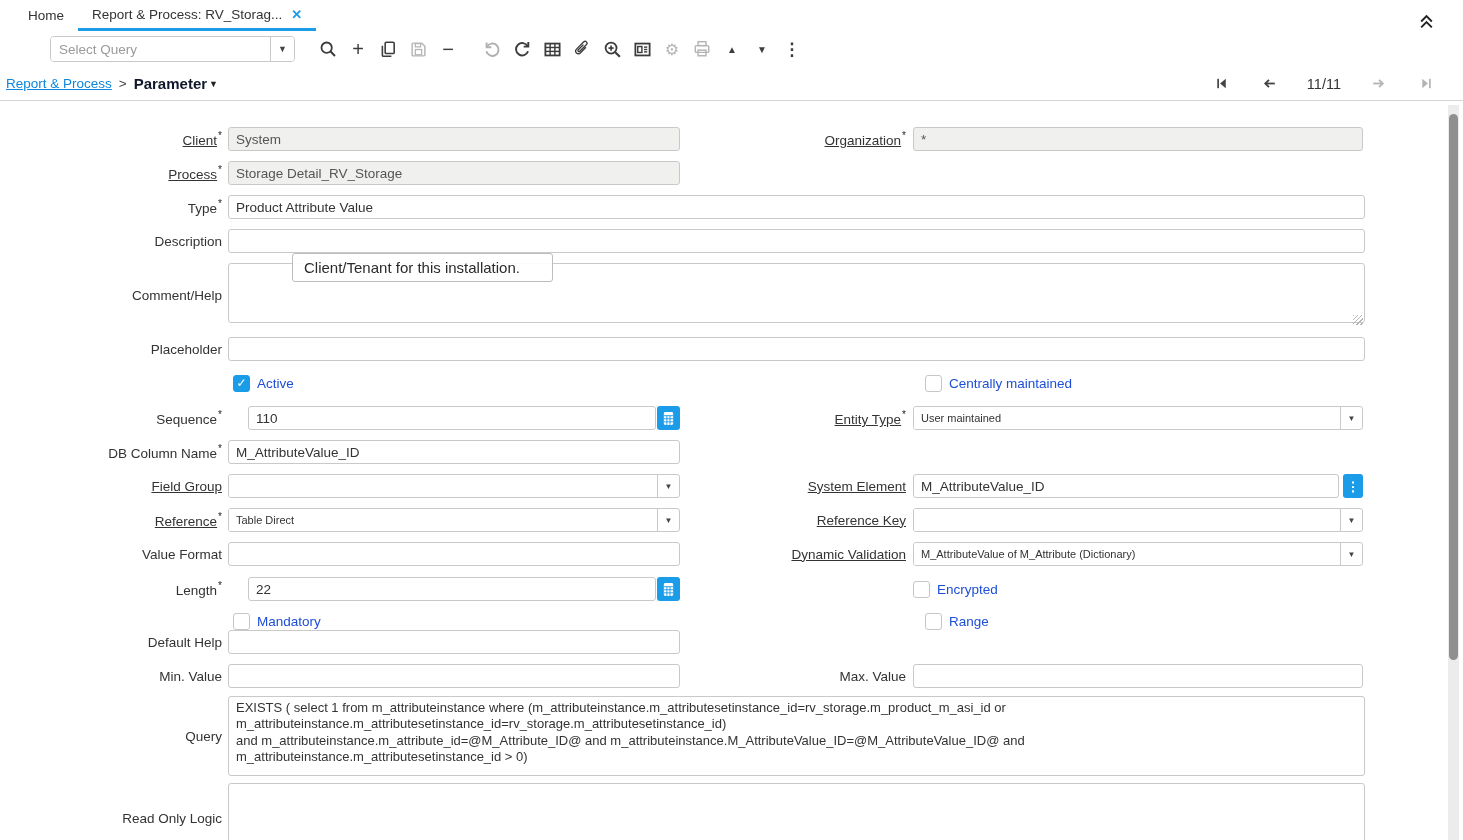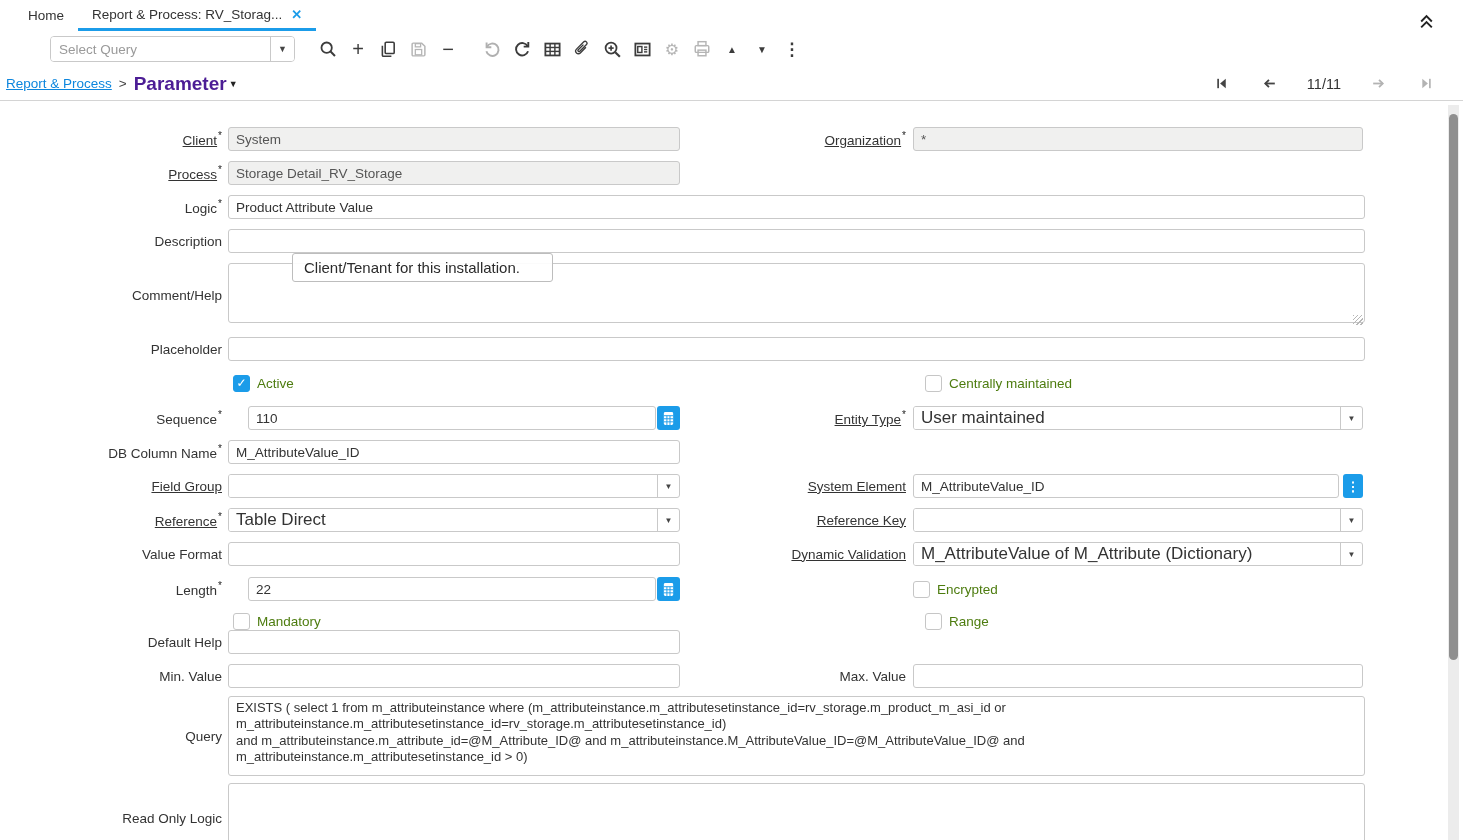--- a/index.html
+++ b/index.html
@@ -25,21 +25,21 @@
   .tbtn.gap { margin-left:14px; }
   .glyph-dark { color:#3c3c3c; font-size:20px; font-weight:300; line-height:1; }
   .glyph-gray { color:#b5b5b5; }
   .small-caret { font-size:10px; color:#3c3c3c; }
   .ellip { font-size:17px; color:#3c3c3c; font-weight:bold; letter-spacing:0; }
 
   
   .crumbrow { display:flex; align-items:center; height:33px; padding:0 26px 0 6px; }
   .crumb-link { color:#0d86dd; font-size:13.5px; text-decoration:underline; cursor:pointer; }
   .crumb-sep { margin:0 7px; font-size:13.5px; color:#444; }
-  .crumb-cur { font-size:19px; font-weight:bold; color:#4c1d95; cursor:pointer; }
+  .crumb-cur { font-size:15px; font-weight:bold; color:#0f172a; cursor:pointer; }
   .crumb-caret { font-size:9px; color:#222; margin-left:2px; }
   .pager { margin-left:auto; display:flex; align-items:center; gap:26px; }
   .pager .pos { font-size:14.5px; color:#333; }
   .pbtn { display:flex; align-items:center; justify-content:center; width:22px; height:22px; cursor:pointer; }
 
   
   .content { position:relative; border-top:1px solid #d4d4d4; height:741px; padding-top:26px; background:#fff; }
 
   .row { display:flex; align-items:center; margin-bottom:10px; }
   .lbl { flex:0 0 228px; text-align:right; padding-right:6px; font-size:13.5px; color:#333; white-space:nowrap; }
@@ -54,35 +54,35 @@
     padding:0 7px; font-size:13.5px; color:#333; background:#fff; outline:none; font-family:inherit; }
   input.fld:disabled { background:#f0f0ef; color:#555; }
   textarea.fld { height:60px; padding:3px 7px; resize:none; line-height:1.25; }
   textarea.ta-query { height:80px; font-size:13px; }
   textarea.ta-rol { height:70px; }
   .ta-wrap { position:relative; width:100%; }
   .grip { position:absolute; right:2px; bottom:2px; width:10px; height:10px;
     background:repeating-linear-gradient(135deg,#b7b7b7 0 1px,transparent 1px 3px); }
 
   .combo { display:flex; width:100%; height:24px; border:1px solid #c9c9c9; border-radius:3px; background:#fff; overflow:hidden; }
-  .combo input { flex:1; border:none; outline:none; padding:0 7px; font-size:17px; color:#333; font-family:inherit; }
+  .combo input { flex:1; border:none; outline:none; padding:0 7px; font-size:11px; color:#333; font-family:inherit; }
   .combo .cbtn { width:22px; border-left:1px solid #c9c9c9; display:flex; align-items:center; justify-content:center; color:#444; font-size:10px; cursor:pointer; }
 
   .numwrap { display:flex; width:100%; }
   .numwrap input { flex:1; text-align:left;margin-left:20px; }
   .bluebtn { width:23px; height:24px; margin-left:1px; background:#1b9ce9; border:none; border-radius:3px;
     display:flex; align-items:center; justify-content:center; cursor:pointer; color:#fff; }
   .bluebtn.dots { font-size:13px; font-weight:bold; margin-left:4px; width:20px; }
   .se-wrap { display:flex; width:100%; }
   .se-wrap input { flex:1; }
 
   .cb { width:17px; height:17px; border:1px solid #c6c6c6; border-radius:3px; background:#fff;
     display:inline-flex; align-items:center; justify-content:center; cursor:pointer; flex:0 0 17px; }
   .cb.checked { background:#1b9ce9; border-color:#1b9ce9; color:#fff; font-size:12px; }
-  .cblabel { font-size:13.5px; color:#4d7c0f; margin-left:7px; }
+  .cblabel { font-size:13.5px; color:#1d4ed8; margin-left:7px; }
   .sp1 { flex:0 0 233px; } .sp2 { flex:0 0 240px; }
   .cbrow { display:flex; align-items:center; margin-bottom:14px; height:18px; }
   .cbgrp { display:flex; align-items:center; }
 
   
   .tooltip { position:absolute; left:292px; top:152px; width:261px; height:29px;
     background:rgba(255,255,255,0.92); border:1px solid #bdbdbd; border-radius:3px;
     display:flex; align-items:center; padding:0 11px; font-size:15px; color:#2b2b2b; z-index:5; white-space:nowrap; }
 
   
@@ -284,21 +284,21 @@
     </div>
 
     <div class="row">
       <span class="lbl"><u>Process</u><sup class="req">*</sup></span>
       <span class="f-left">
           <input class="fld" disabled="" value="Storage Detail_RV_Storage" style="">
         </span>
     </div>
 
     <div class="row">
-      <span class="lbl"><span>Logic</span><sup class="req">*</sup></span>
+      <span class="lbl"><span>Type</span><sup class="req">*</sup></span>
       <span class="f-full">
           <input class="fld" value="Product Attribute Value" style="">
         </span>
     </div>
 
     <div class="row">
       <span class="lbl"><span>Description</span></span>
       <span class="f-full">
           <input class="fld" value="" style="">
         </span>

